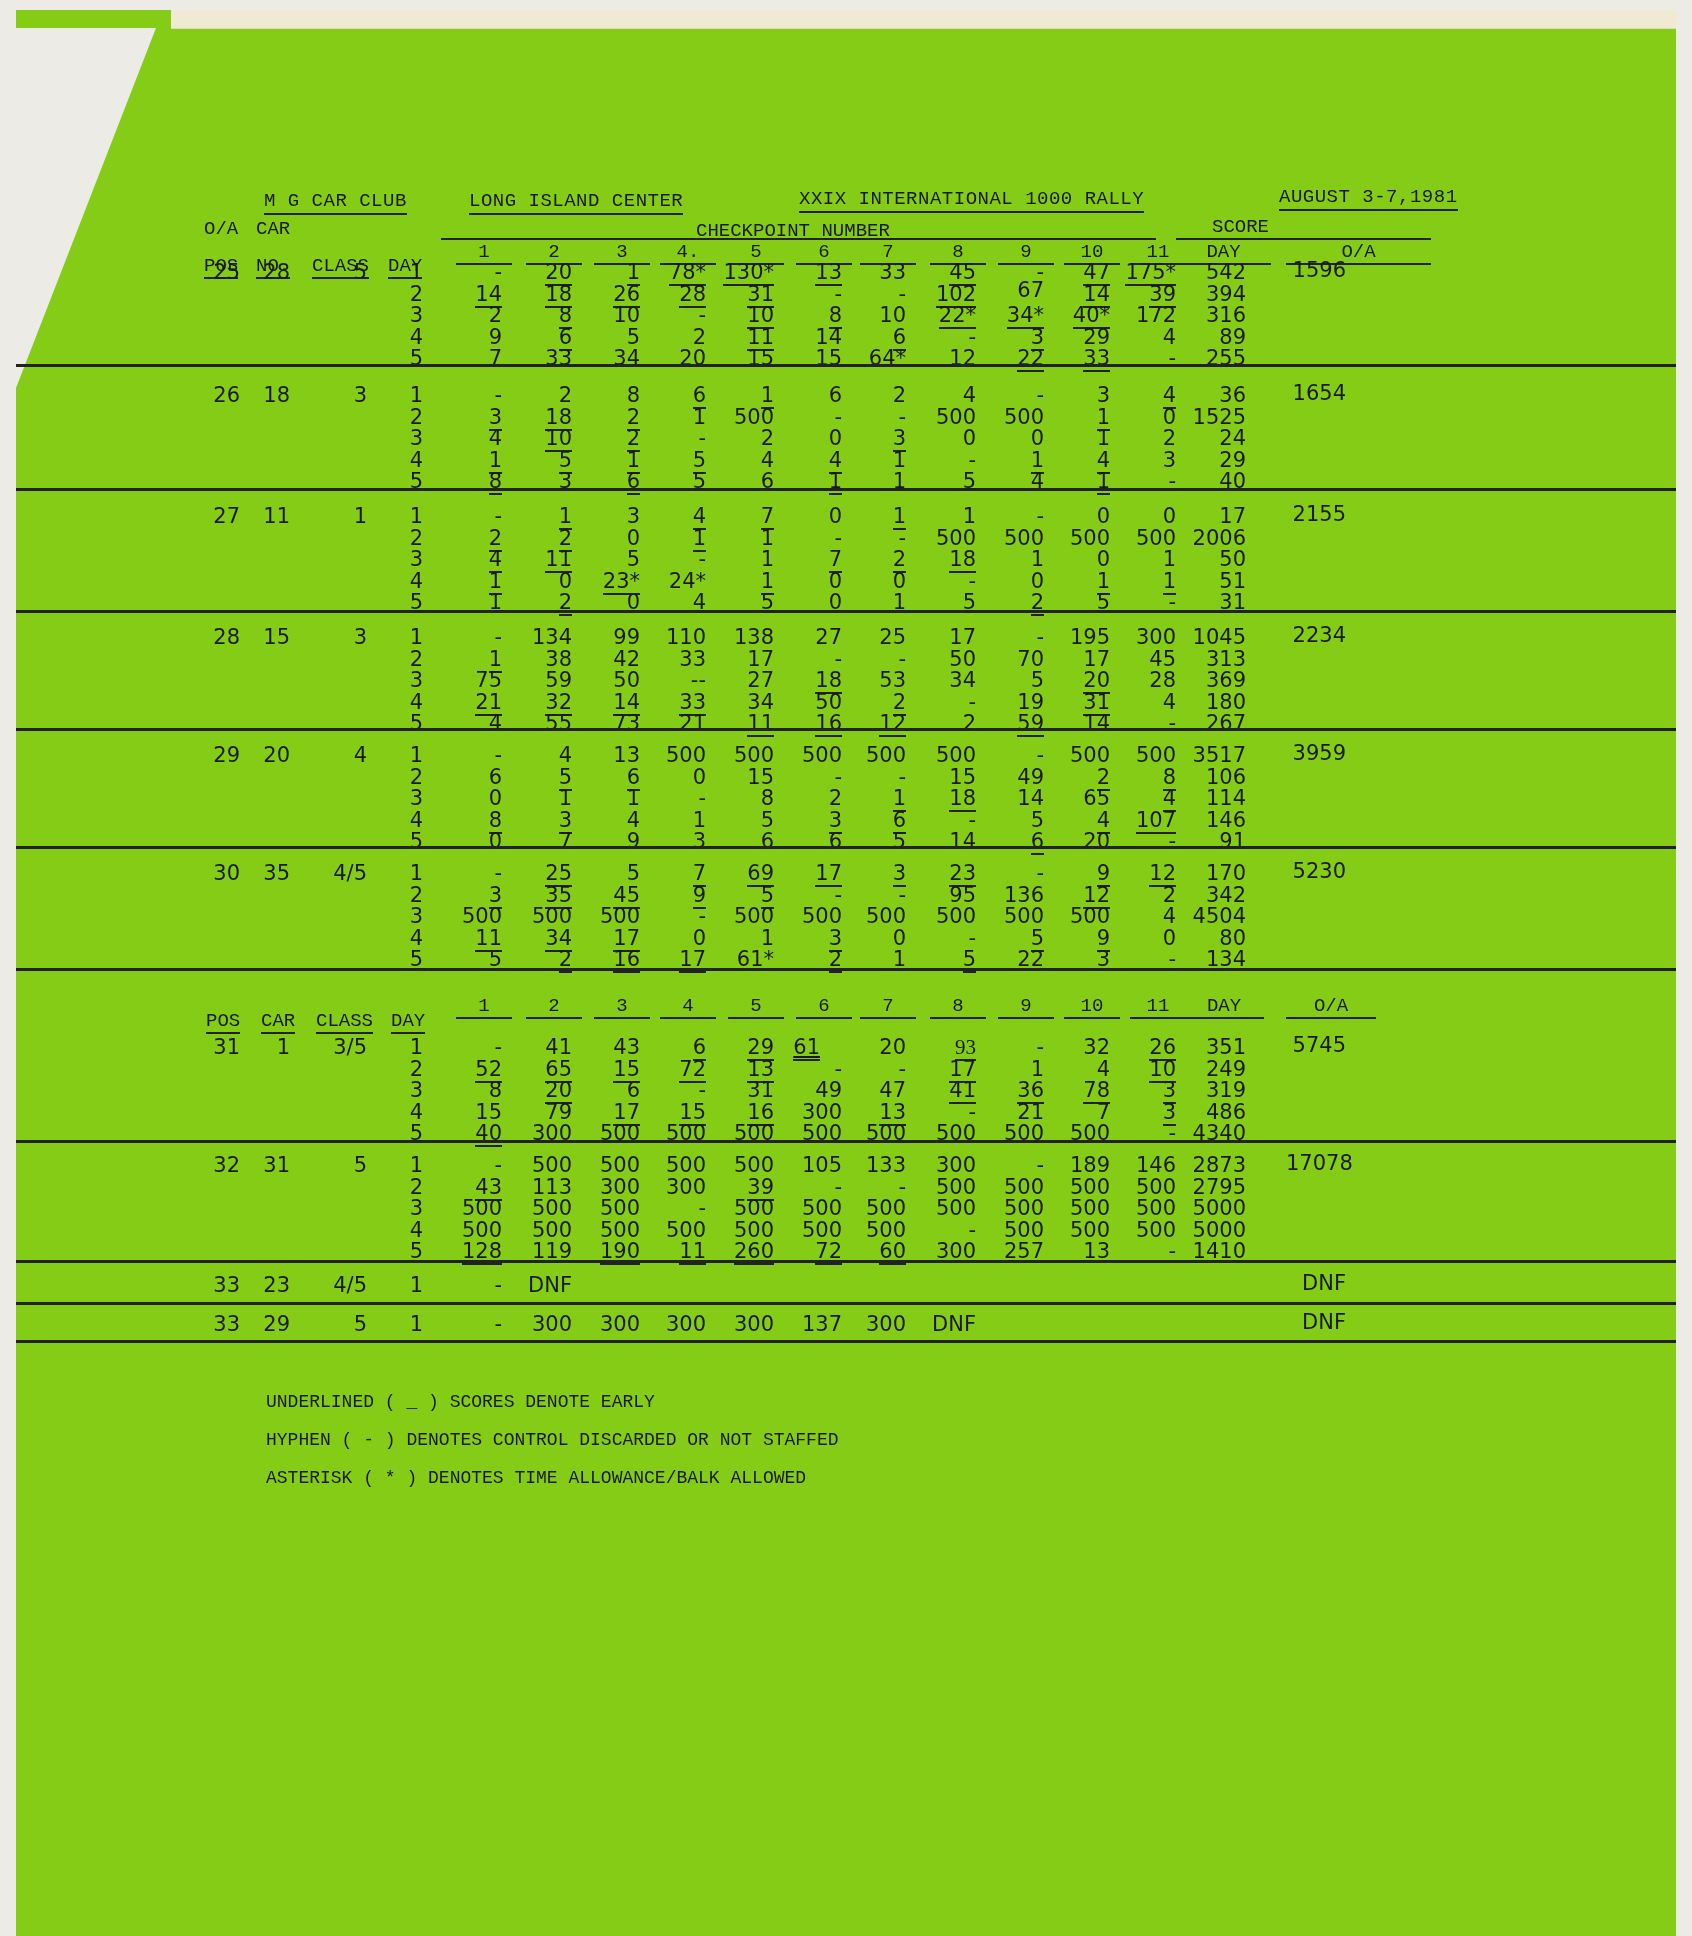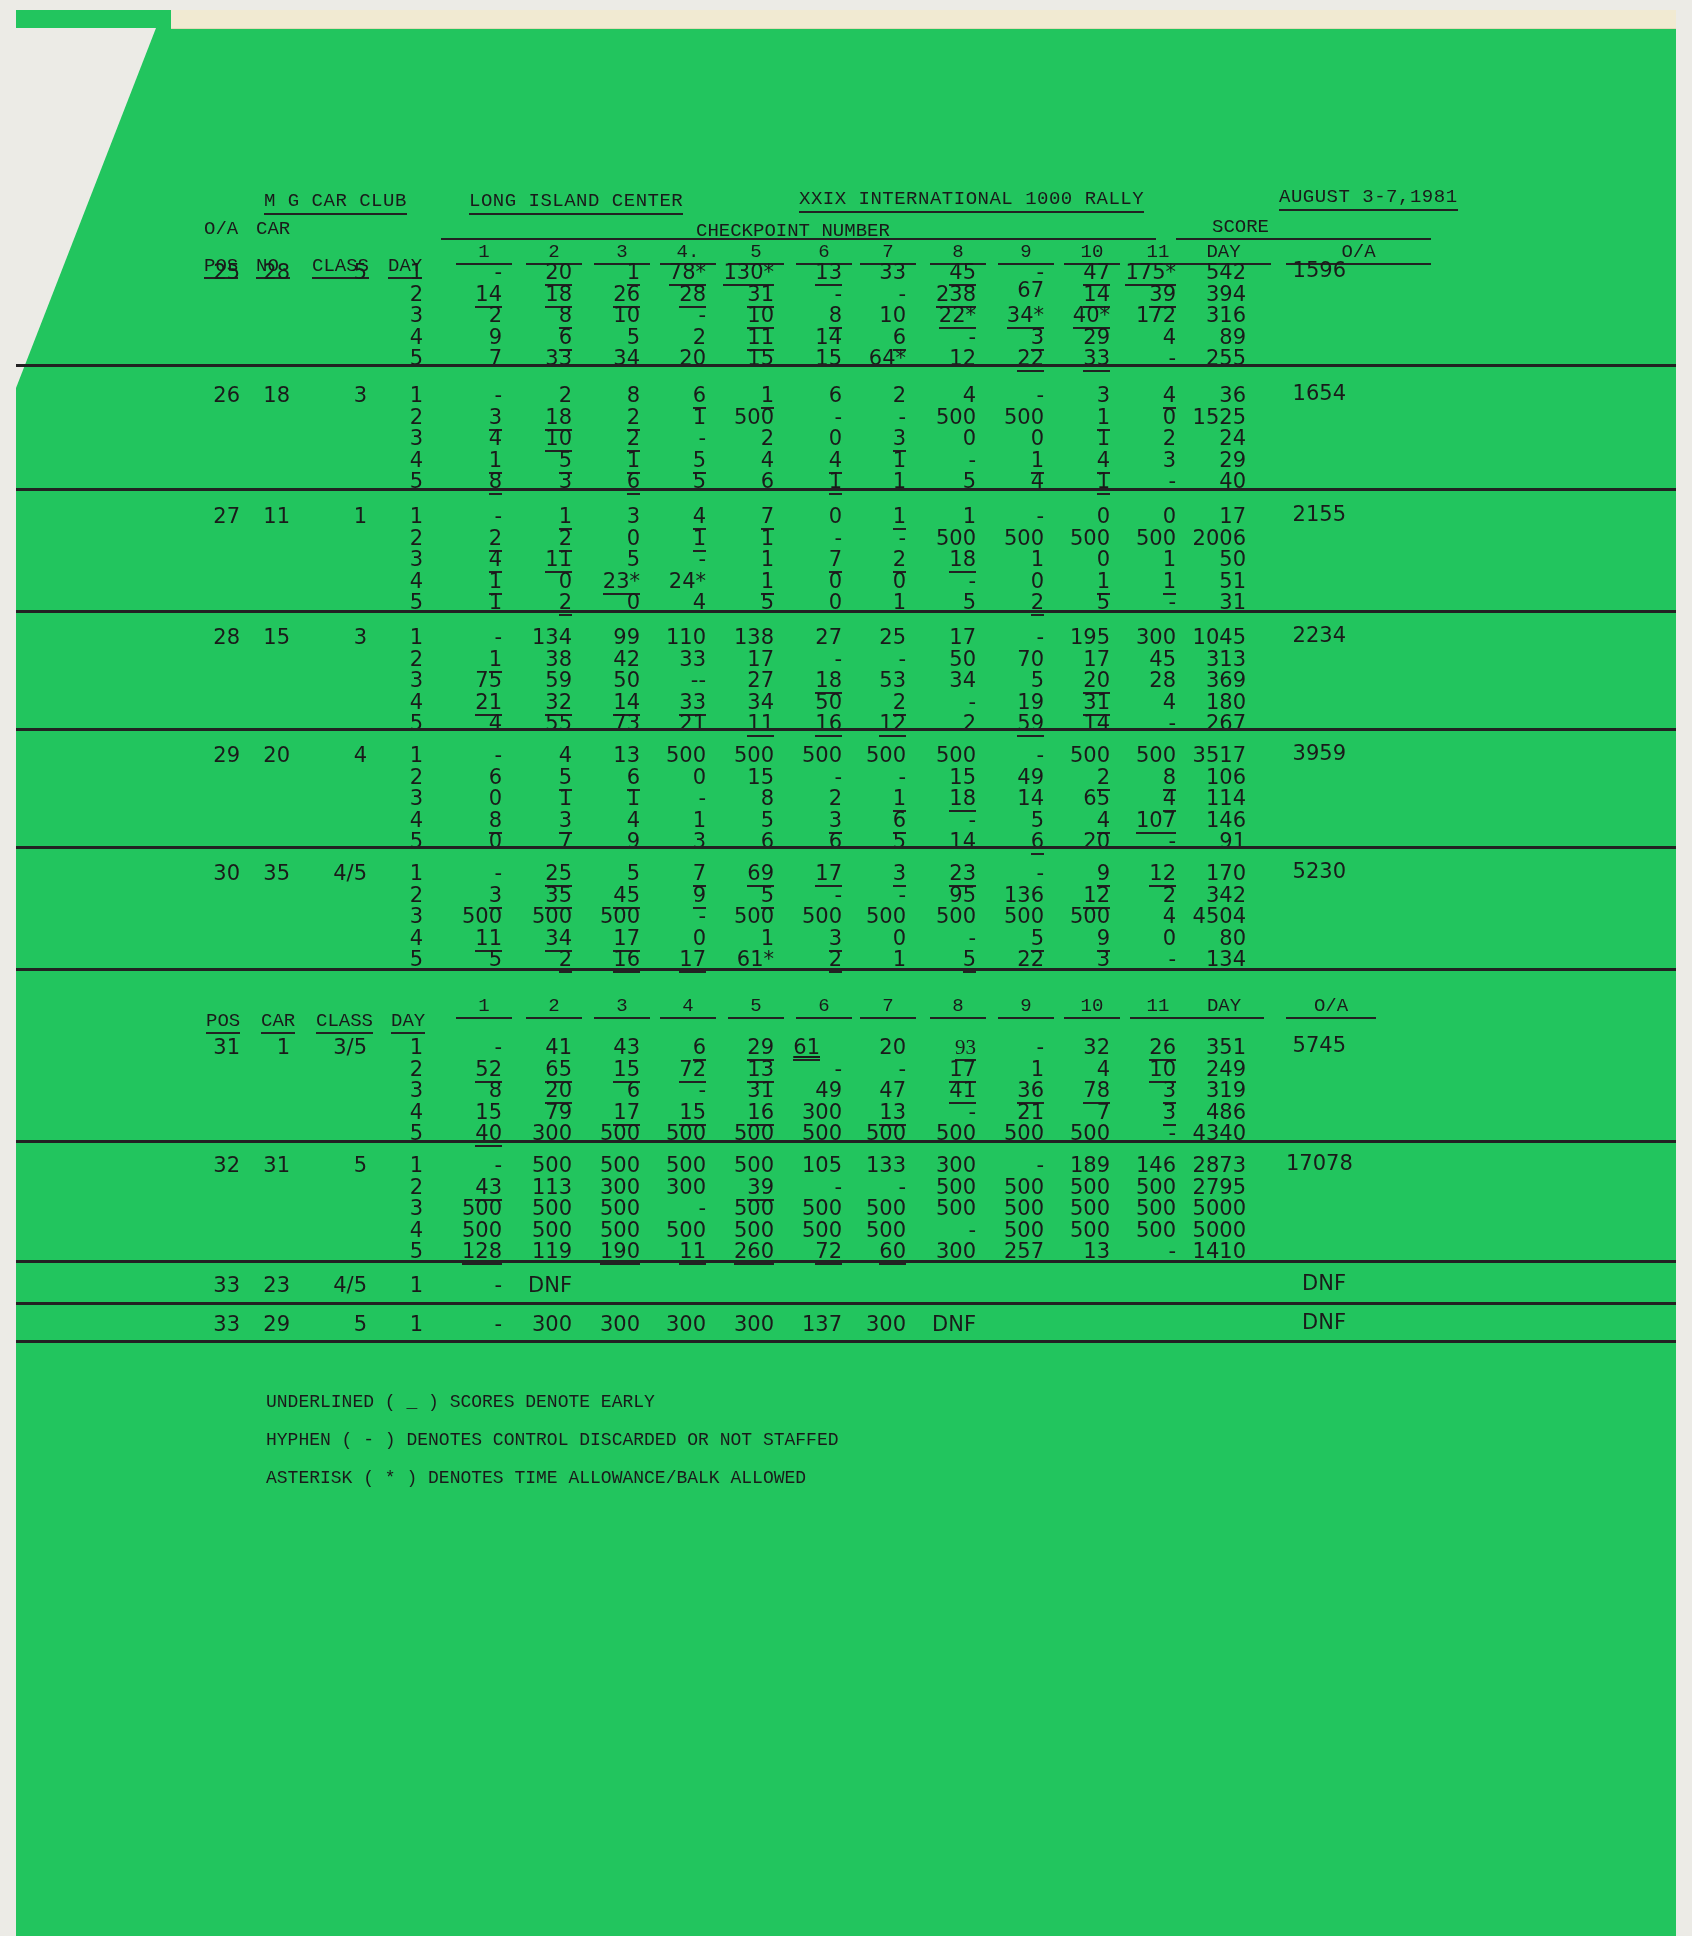--- a/index.html
+++ b/index.html
@@ -2,21 +2,21 @@
 <html><head>
 <meta charset="utf-8">
 <style>
   html, body { margin: 0; padding: 0; }
   body {
     width: 1692px; height: 1936px; background: #ecebe6; position: relative; overflow: hidden;
     font-family: "DejaVu Sans", sans-serif; color: #1a1a1a;
   }
   .page {
     position: absolute; left: 16px; top: 10px; width: 1660px; height: 1926px;
-    background: #22c55e;
+    background: #84cc16;
   }
   .top-strip { position: absolute; left: 155px; top: 0; width: 1505px; height: 18px; background: #f1ead2; border-bottom: 1px solid #e3d9b8; }
   .fold { position: absolute; left: 0; top: 18px; width: 0; height: 0;
     border-top: 360px solid #ecebe6; border-right: 140px solid transparent; }
   .header {
     position: absolute; top: 180px; left: 248px; width: 1220px;
     font-family: "Liberation Mono", monospace; font-size: 19px; letter-spacing: 0.5px;
   }
   .header span { position: absolute; white-space: nowrap; border-bottom: 2px solid #222; padding-bottom: 1px; }
   .colhead { position: absolute; font-family: "Liberation Mono", monospace; font-size: 19px; white-space: nowrap; }
@@ -86,21 +86,21 @@
         <div class="num und" style="left:1100px;top:250px;width:60px;"><span>175*</span></div>
         <div class="num" style="left:1170px;top:250px;width:60px;"><span>542</span></div>
         <div class="num" style="left:347px;top:271.5px;width:60px;"><span>2</span></div>
         <div class="num und" style="left:426px;top:271.5px;width:60px;"><span>14</span></div>
         <div class="num und" style="left:496px;top:271.5px;width:60px;"><span>18</span></div>
         <div class="num und" style="left:564px;top:271.5px;width:60px;"><span>26</span></div>
         <div class="num und" style="left:630px;top:271.5px;width:60px;"><span>28</span></div>
         <div class="num und" style="left:698px;top:271.5px;width:60px;"><span>31</span></div>
         <div class="num" style="left:766px;top:271.5px;width:60px;"><span>-</span></div>
         <div class="num" style="left:830px;top:271.5px;width:60px;"><span>-</span></div>
-        <div class="num und" style="left:900px;top:271.5px;width:60px;"><span>238</span></div>
+        <div class="num und" style="left:900px;top:271.5px;width:60px;"><span>102</span></div>
         <div class="num" style="left:968px;top:268px;width:60px;"><span>67</span></div>
         <div class="num und" style="left:1034px;top:271.5px;width:60px;"><span>14</span></div>
         <div class="num und" style="left:1100px;top:271.5px;width:60px;"><span>39</span></div>
         <div class="num" style="left:1170px;top:271.5px;width:60px;"><span>394</span></div>
         <div class="num" style="left:347px;top:293px;width:60px;"><span>3</span></div>
         <div class="num" style="left:426px;top:293px;width:60px;"><span>2</span></div>
         <div class="num und" style="left:496px;top:293px;width:60px;"><span>8</span></div>
         <div class="num" style="left:564px;top:293px;width:60px;"><span>10</span></div>
         <div class="num" style="left:630px;top:293px;width:60px;"><span>-</span></div>
         <div class="num und" style="left:698px;top:293px;width:60px;"><span>10</span></div>

